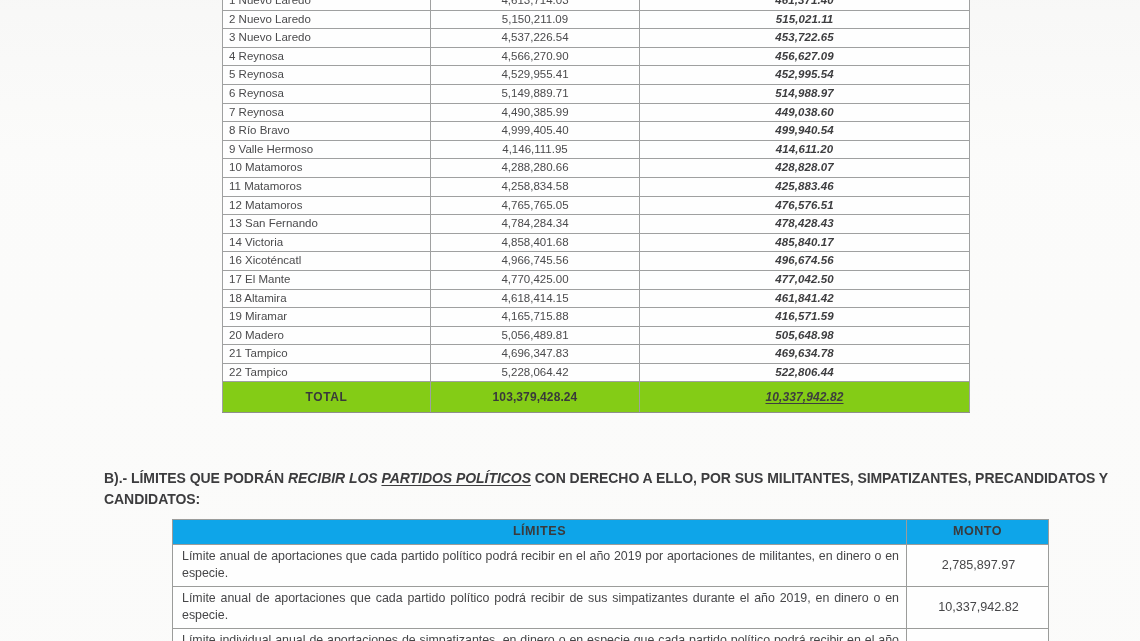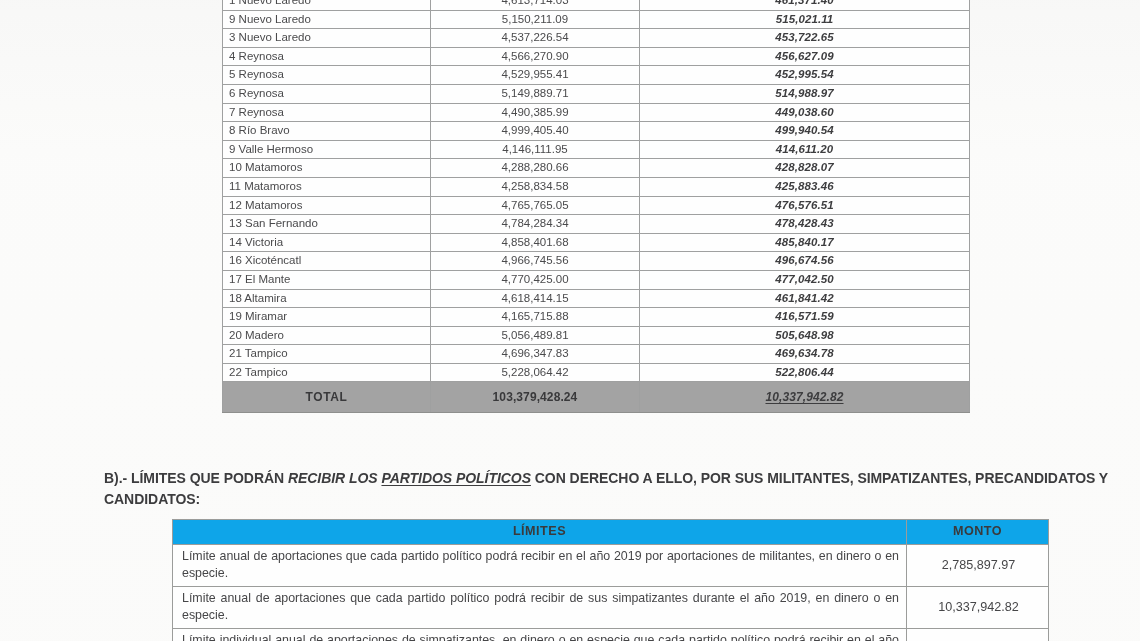--- a/index.html
+++ b/index.html
@@ -51,21 +51,21 @@
   .col-limite  { width: 317px; text-align: center; }
 
   .tbl-distritos td.col-limite {
     font-style: italic;
     font-weight: bold;
     color: #3d3d3f;
     letter-spacing: 0.1px;
   }
 
   .row-total td {
-    background: #a3a3a3;
+    background: #84cc16;
     height: 30px;
     line-height: 30px;
     font-weight: bold;
     color: #39393b;
     font-size: 12px;
     border-top: 1px solid #8e8f8d;
     border-bottom: 1px solid #8e8f8d;
   }
   .row-total td.col-nombre { text-align: center; letter-spacing: 0.6px; }
   .row-total td.col-monto  { letter-spacing: 0.1px; }
@@ -141,21 +141,21 @@
 <div class="page">
 
   <table class="tbl-distritos">
     <tbody>
         <tr>
           <td class="col-nombre">1 Nuevo Laredo</td>
           <td class="col-monto">4,613,714.03</td>
           <td class="col-limite">461,371.40</td>
         </tr>
         <tr>
-          <td class="col-nombre">9 Nuevo Laredo</td>
+          <td class="col-nombre">2 Nuevo Laredo</td>
           <td class="col-monto">5,150,211.09</td>
           <td class="col-limite">515,021.11</td>
         </tr>
         <tr>
           <td class="col-nombre">3 Nuevo Laredo</td>
           <td class="col-monto">4,537,226.54</td>
           <td class="col-limite">453,722.65</td>
         </tr>
         <tr>
           <td class="col-nombre">4 Reynosa</td>

